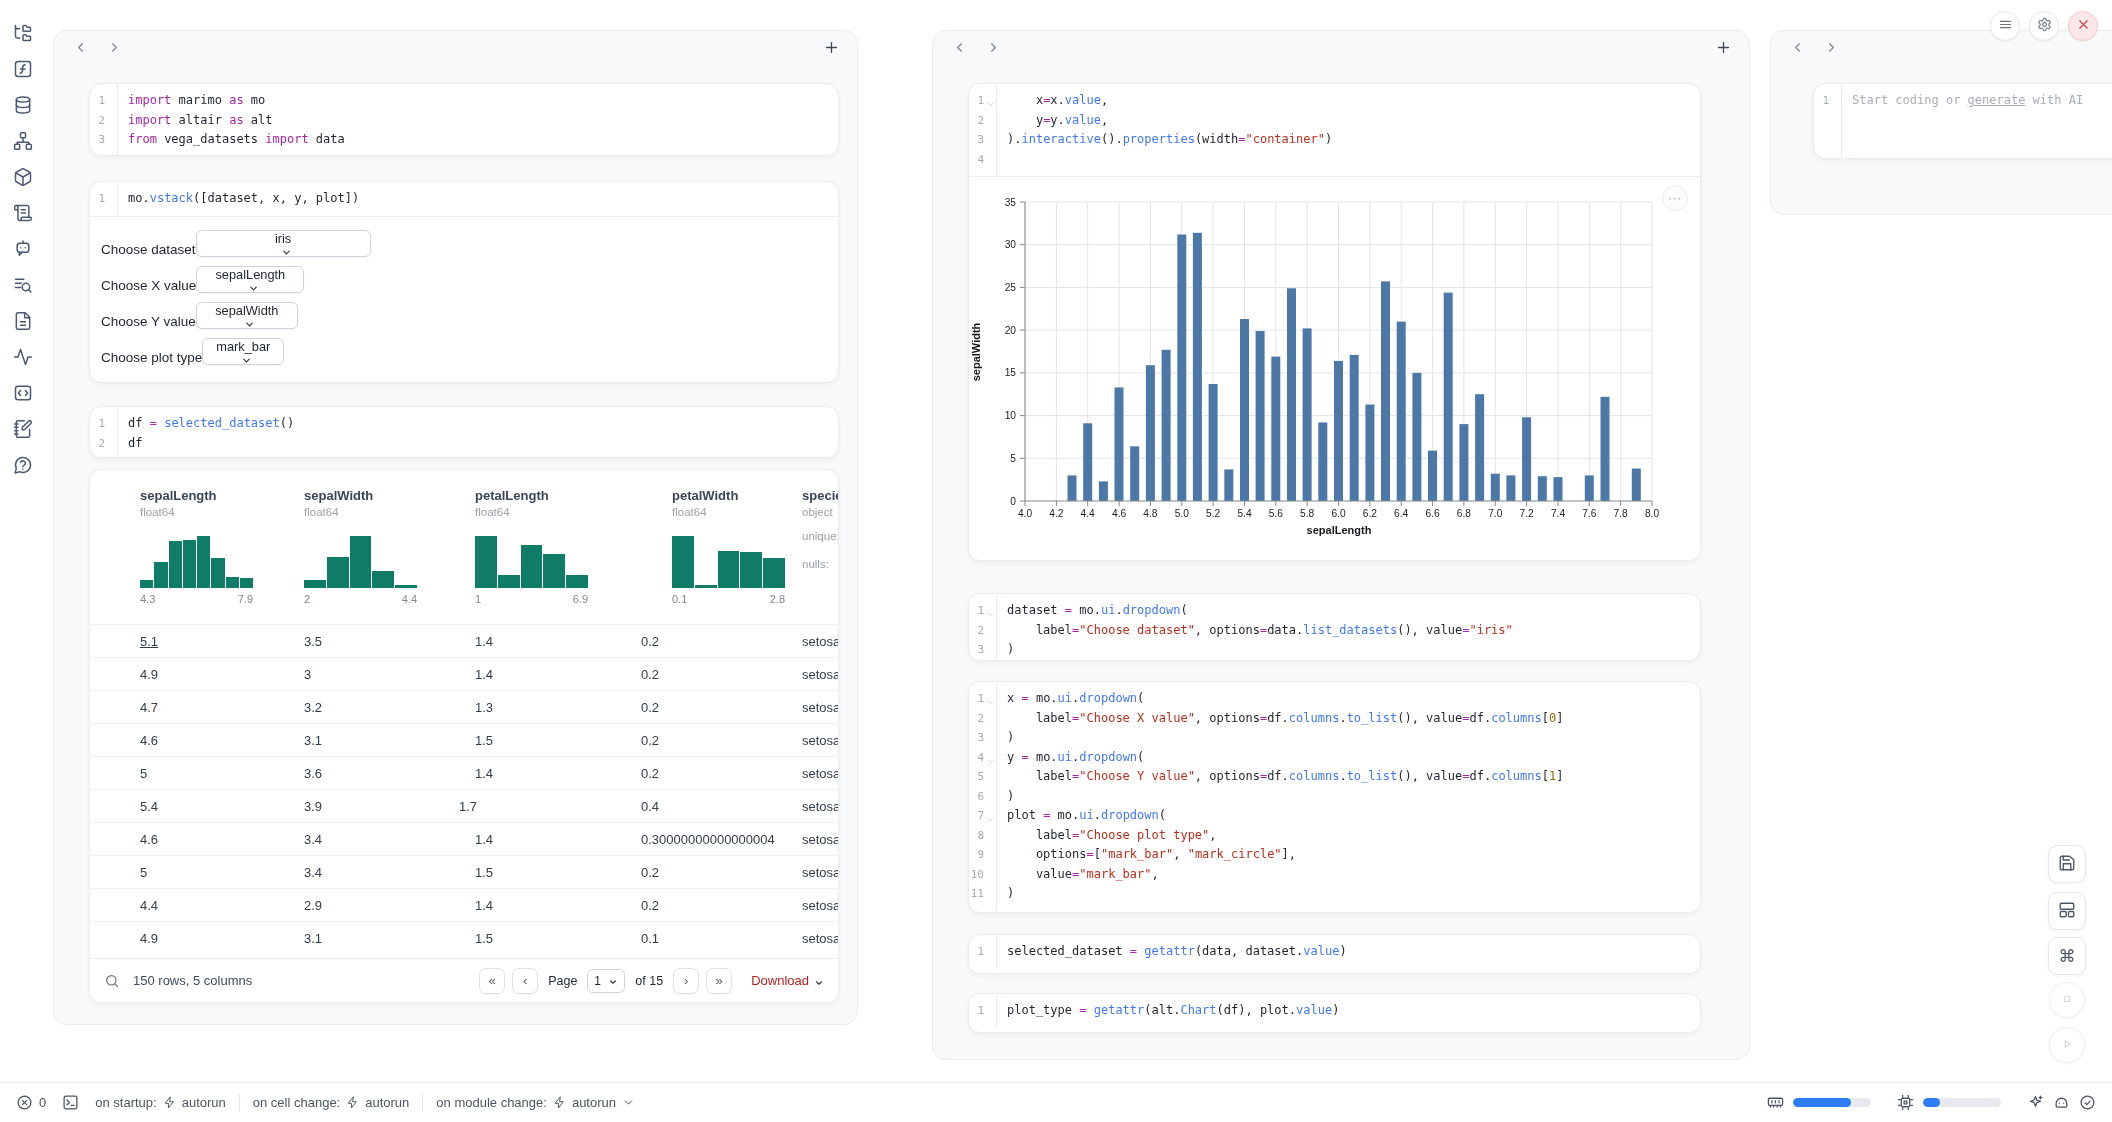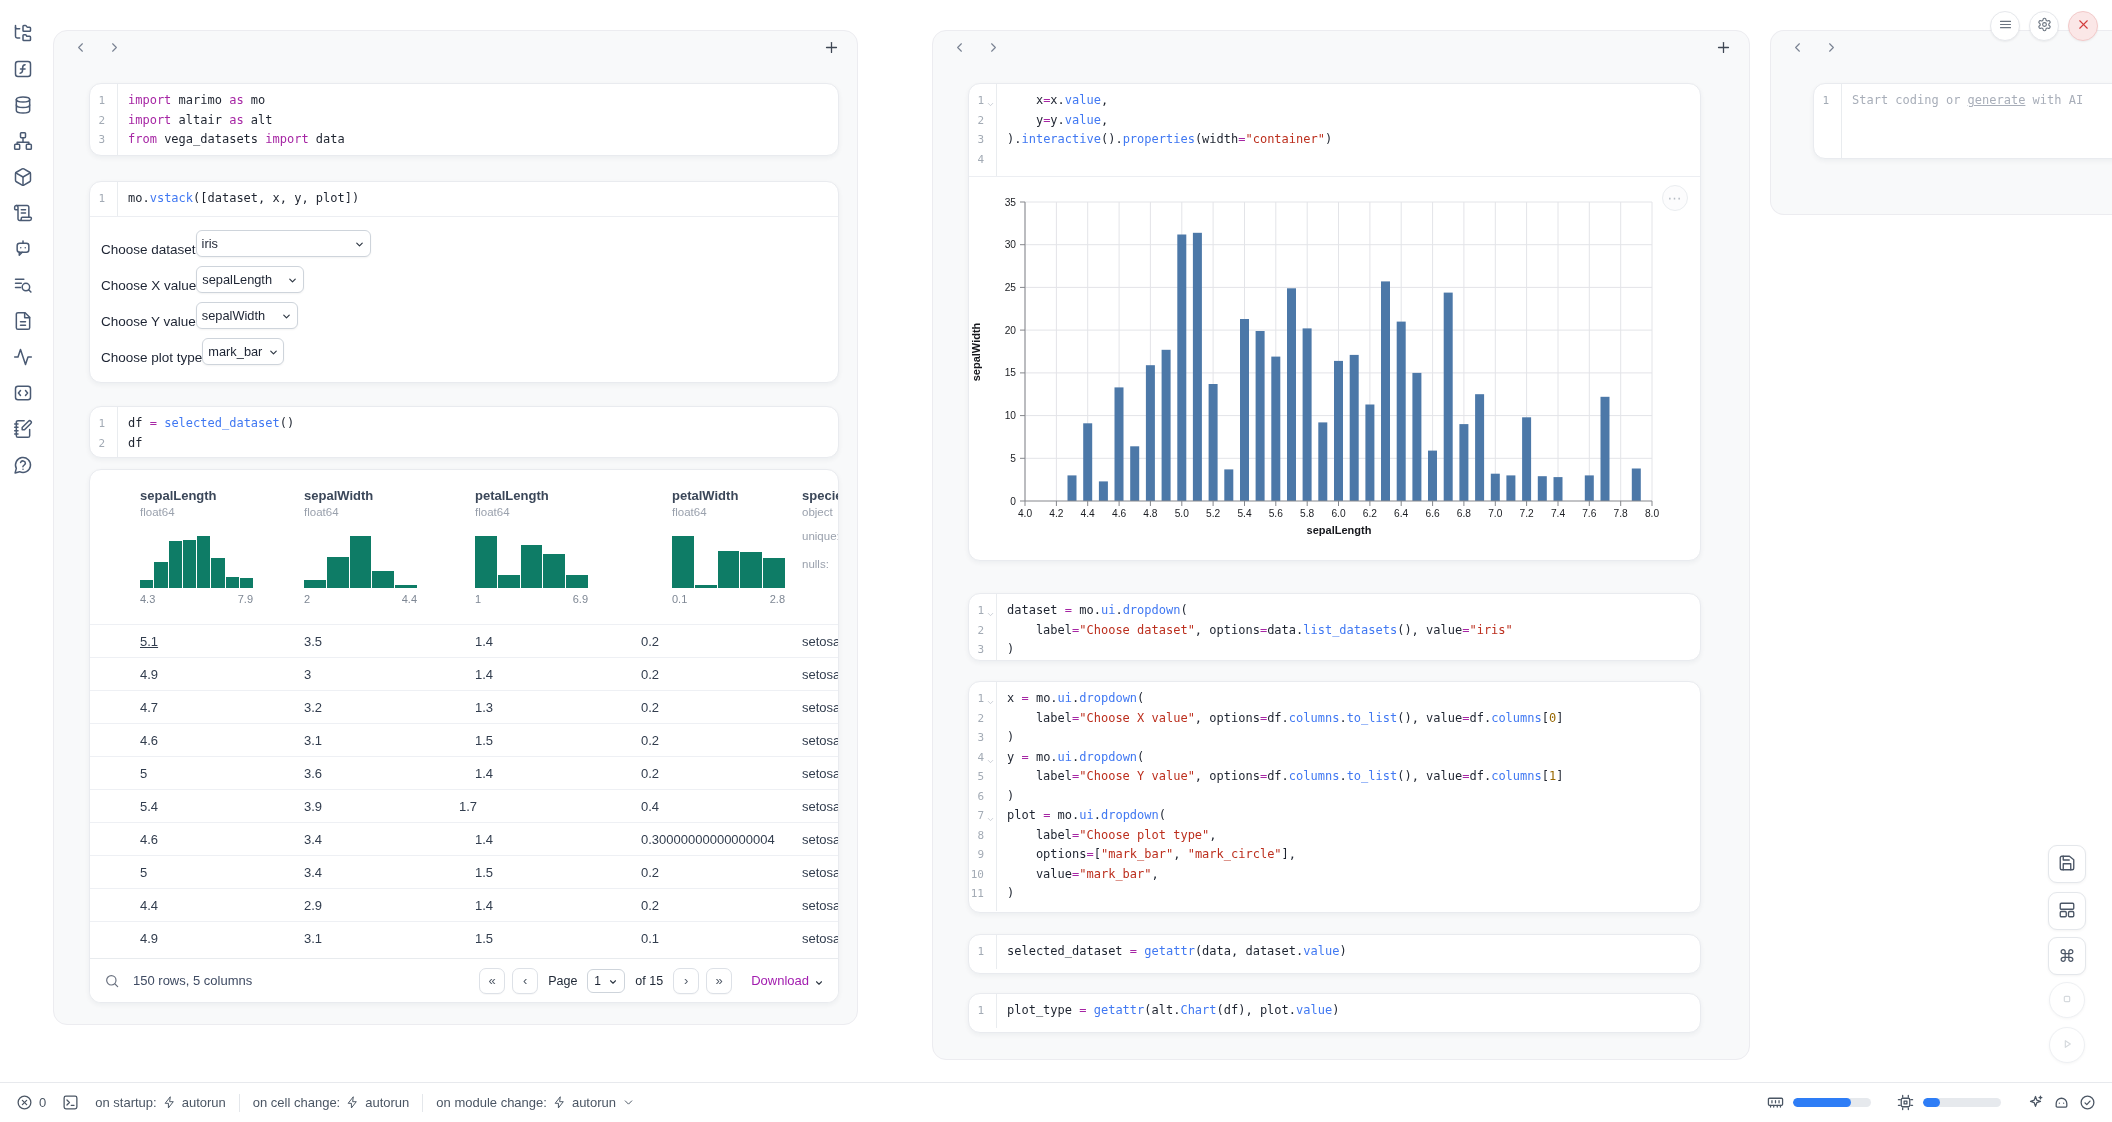--- a/index.html
+++ b/index.html
@@ -39,21 +39,21 @@
   .tok-op { color:#a626a4; }
   .tok-num { color:#986801; }
   .tok-ph { color:#a8aeb9; }
   .tok-phu { color:#a8aeb9; text-decoration:underline; }
   .cell-divider { height:1px; background:#eceef2; flex:none; }
 
   
   .dd-rows { padding:13px 11px 8px 11px; }
   .dd-row { display:flex; align-items:flex-end; gap:0; height:27px; margin-bottom:9px; }
   .dd-label { font-size:13.5px; color:#1d2433; white-space:nowrap; }
-  .dd-select { height:27px; border:1px solid #ced4db; border-radius:6px; background:#fff; box-shadow:0 1px 2px rgba(0,0,0,.05); display:flex; align-items:center; justify-content:space-between; padding:0 5px; font-size:12.8px; color:#1d2433; cursor:pointer; }
+  .dd-select { height:27px; border:1px solid #ced4db; border-radius:6px; background:#fff; box-shadow:0 1px 2px rgba(0,0,0,.05); display:flex; align-items:center; justify-content:space-between; padding:0 20px; font-size:12.8px; color:#1d2433; cursor:pointer;flex-direction:column; }
   .dd-select .chev { width:11px; height:11px; color:#2f3844; margin-left:6px; }
   .dd-select .chev svg { width:11px; height:11px; stroke-width:2.6; }
 
   
   .chart-out { position:relative; padding:12px 0 0 0; }
   .chart-menu { position:absolute; right:12px; top:8px; width:26px; height:26px; border:1px solid #eaedf0; border-radius:50%; background:#fcfcfd; color:#b6bcc4; display:flex; align-items:center; justify-content:center; font-size:14px; letter-spacing:1px; cursor:pointer; }
   svg.chart { display:block; font-family:"Liberation Sans",sans-serif; }
 
   
   .table-card { cursor:default; }
@@ -69,21 +69,21 @@
   .tbl-cell { position:absolute; top:0; line-height:33px; font-size:13px; color:#323d4e; width:158px; white-space:nowrap; }
   .tbl-footer { position:absolute; bottom:0; left:0; right:0; height:44px; border-top:1px solid #e8ebee; display:flex; align-items:center; padding:0 14px; gap:7px; background:#fff; }
   .tbl-search { width:16px; height:16px; color:#6b7280; margin-right:6px; }
   .tbl-summary { font-size:13px; color:#3f4b63; }
   .f-spacer { flex:1; }
   .pg-btn { width:26px; height:26px; border:1px solid #dde1e7; border-radius:7px; background:#fff; display:flex; align-items:center; justify-content:center; color:#525b68; font-size:13px; box-shadow:0 1px 1px rgba(0,0,0,.03); cursor:pointer; }
   .pg-label { font-size:12.5px; color:#212a38; margin:0 3px; }
   .pg-select { height:24px; min-width:38px; border:1px solid #ced4db; border-radius:6px; background:#fff; display:flex; align-items:center; justify-content:space-between; padding:0 6px; font-size:12px; color:#1d2433; cursor:pointer; }
   .pg-select .chev, .download .chev { width:10px; height:10px; color:#2f3844; }
   .pg-select .chev svg, .download .chev svg { width:10px; height:10px; stroke-width:2.6; }
-  .download { display:flex; align-items:center; gap:5px; font-size:13px; color:#a21caf; margin-left:12px; cursor:pointer; }
+  .download { display:flex; align-items:center; gap:5px; font-size:13px; color:#b91c1c; margin-left:12px; cursor:pointer; }
 
   
   .top-controls { position:absolute; top:11px; left:1990px; display:flex; gap:9px; }
   .circle-btn { width:30px; height:30px; border-radius:50%; background:#fff; border:1px solid #e6e8ec; box-shadow:0 1px 2px rgba(0,0,0,.06); display:flex; align-items:center; justify-content:center; color:#6b7480; cursor:pointer; }
   .circle-btn svg { width:15px; height:15px; }
   .circle-btn.danger { background:#fbe7e7; border-color:#f3caca; color:#d33c3c; }
 
   
   .float-btn { position:absolute; left:2048px; width:38px; height:38px; border-radius:9px; border:1px solid #e4e7eb; background:#fff; box-shadow:0 1px 3px rgba(0,0,0,.05); display:flex; align-items:center; justify-content:center; color:#4b5666; cursor:pointer; }
   .float-btn svg { width:18px; height:18px; }

